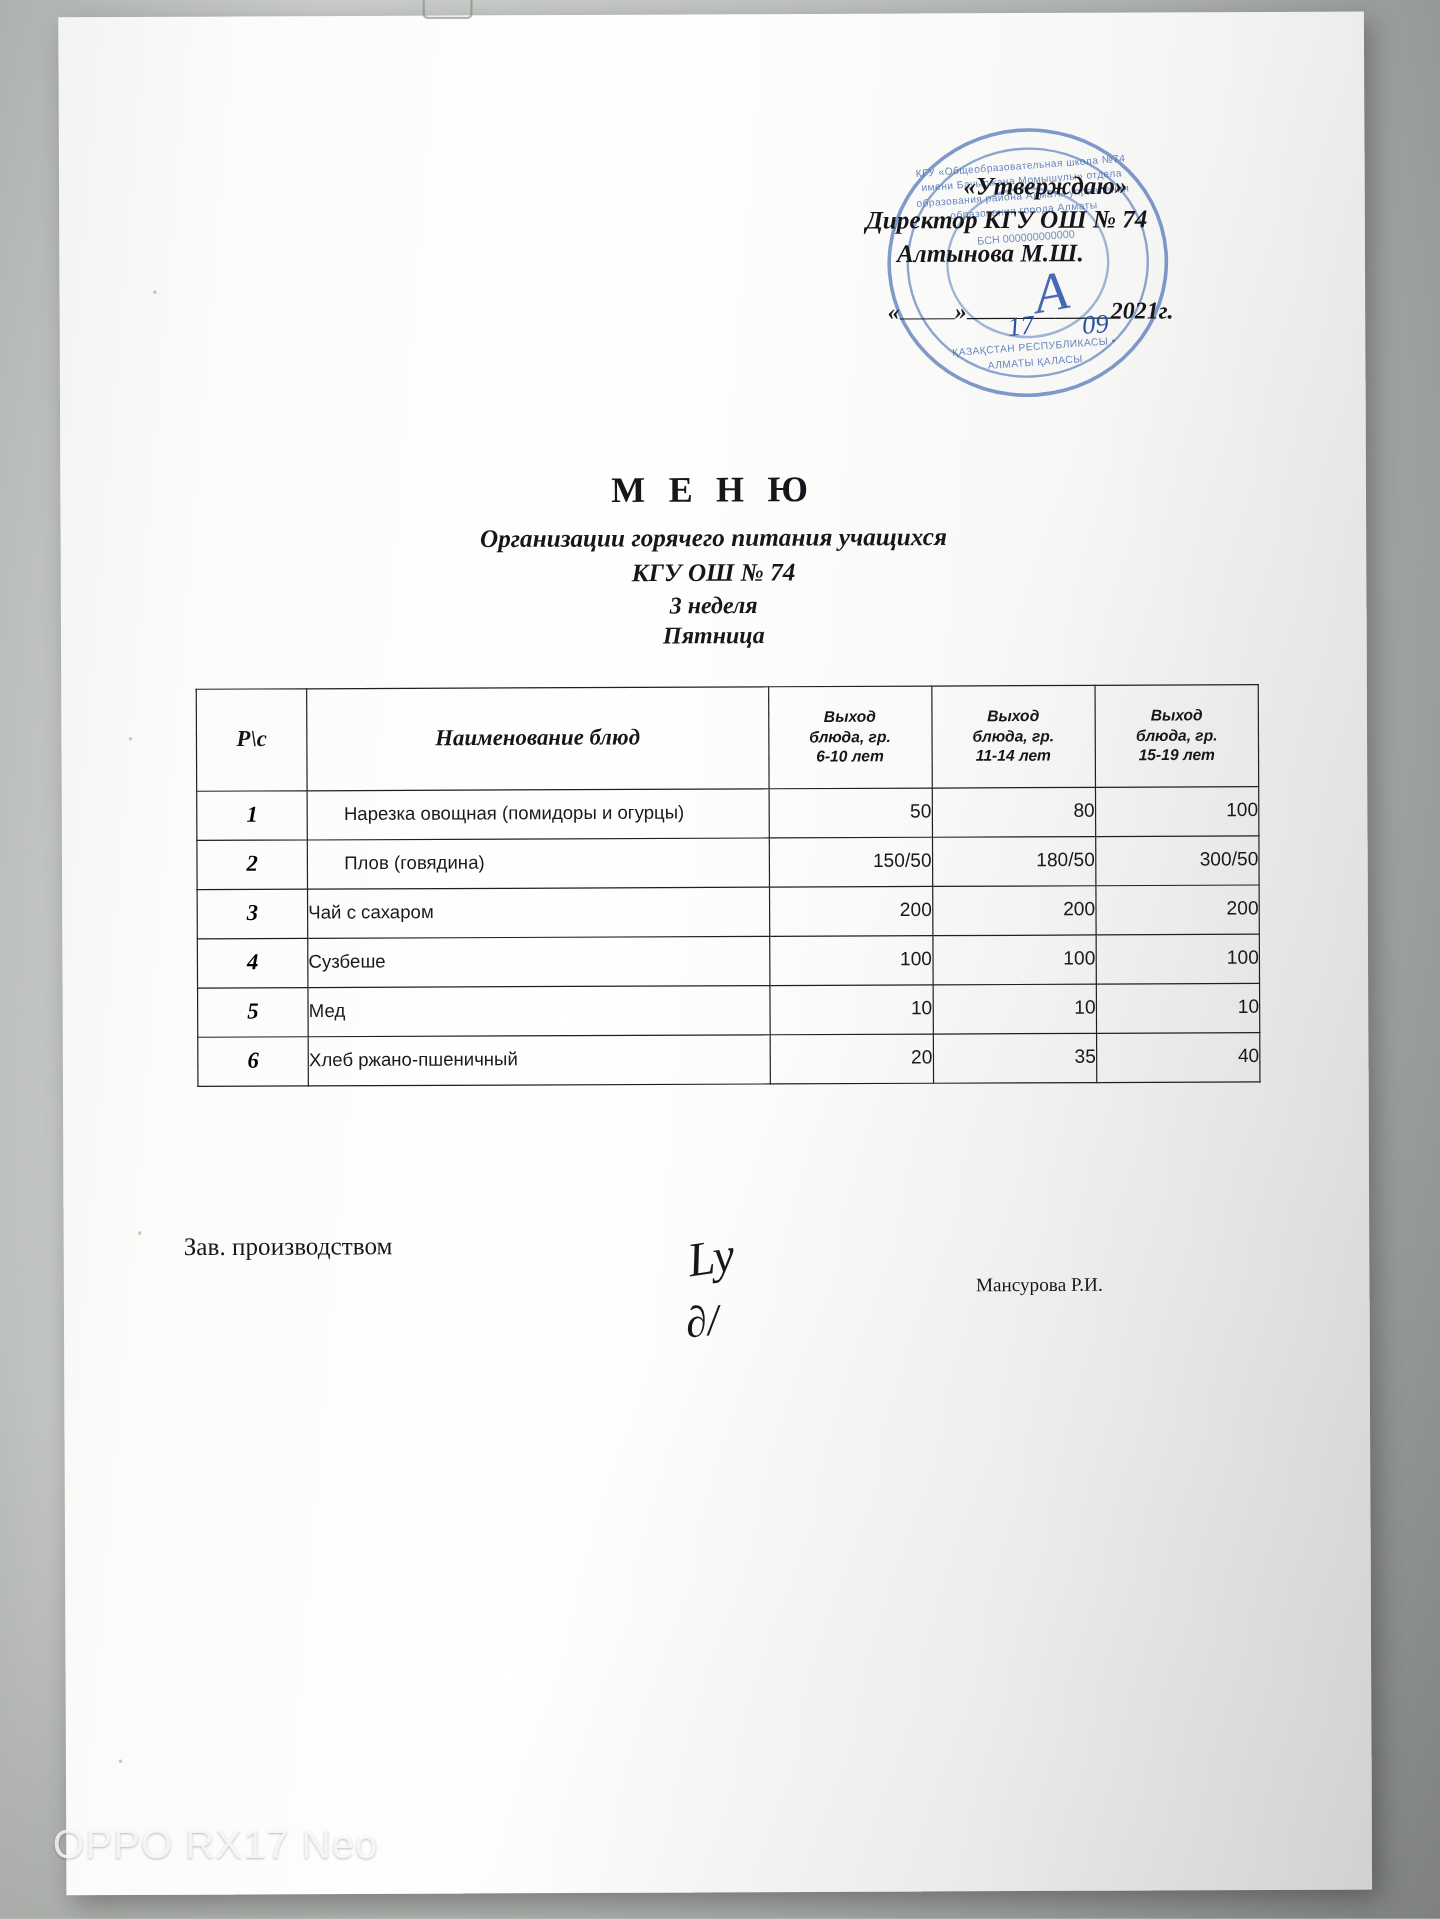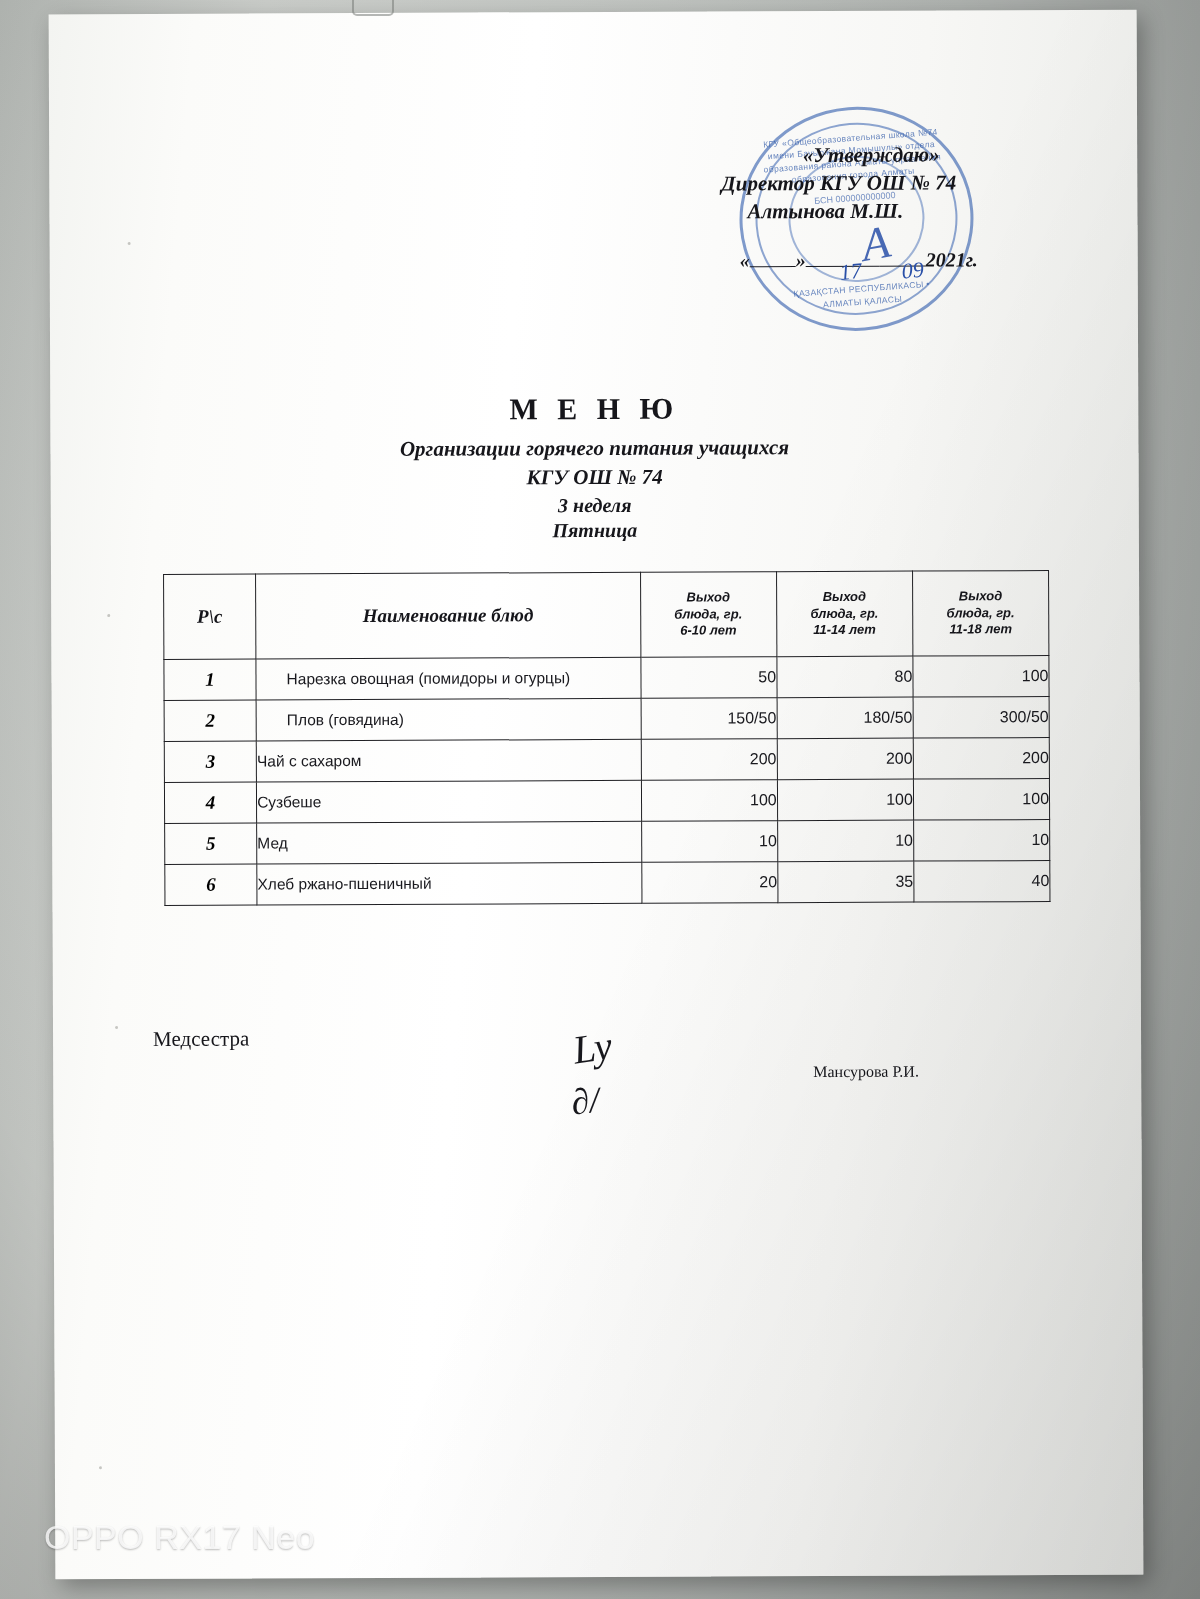--- a/index.html
+++ b/index.html
@@ -401,21 +401,21 @@
             <div>6-10 лет</div>
           </th>
           <th class="h">
             <div>Выход</div>
             <div>блюда, гр.</div>
             <div>11-14 лет</div>
           </th>
           <th class="h">
             <div>Выход</div>
             <div>блюда, гр.</div>
-            <div>11-18 лет</div>
+            <div>15-19 лет</div>
           </th>
         </tr>
       </thead>
       <tbody>
         <tr>
           <td class="c-no">1</td>
           <td class="c-name indent">Нарезка овощная (помидоры и огурцы)</td>
           <td class="c-val">50</td>
           <td class="c-val">80</td>
           <td class="c-val">100</td>
@@ -455,21 +455,21 @@
           <td class="c-val">35</td>
           <td class="c-val">40</td>
         </tr>
       </tbody>
     </table>
   </div>
 
   <div class="footer">
     <div class="footer-row">
       <div class="footer-left">
-        <div>Медсестра</div>
+        <div>Зав. производством</div>
       </div>
     </div>
     <div class="sig-chef">Ly</div>
     <div class="sig-nurse">∂/</div>
     <div class="footer-right">Мансурова Р.И.</div>
   </div>
 
 </div>
 
 <div class="watermark">OPPO RX17 Neo</div>

